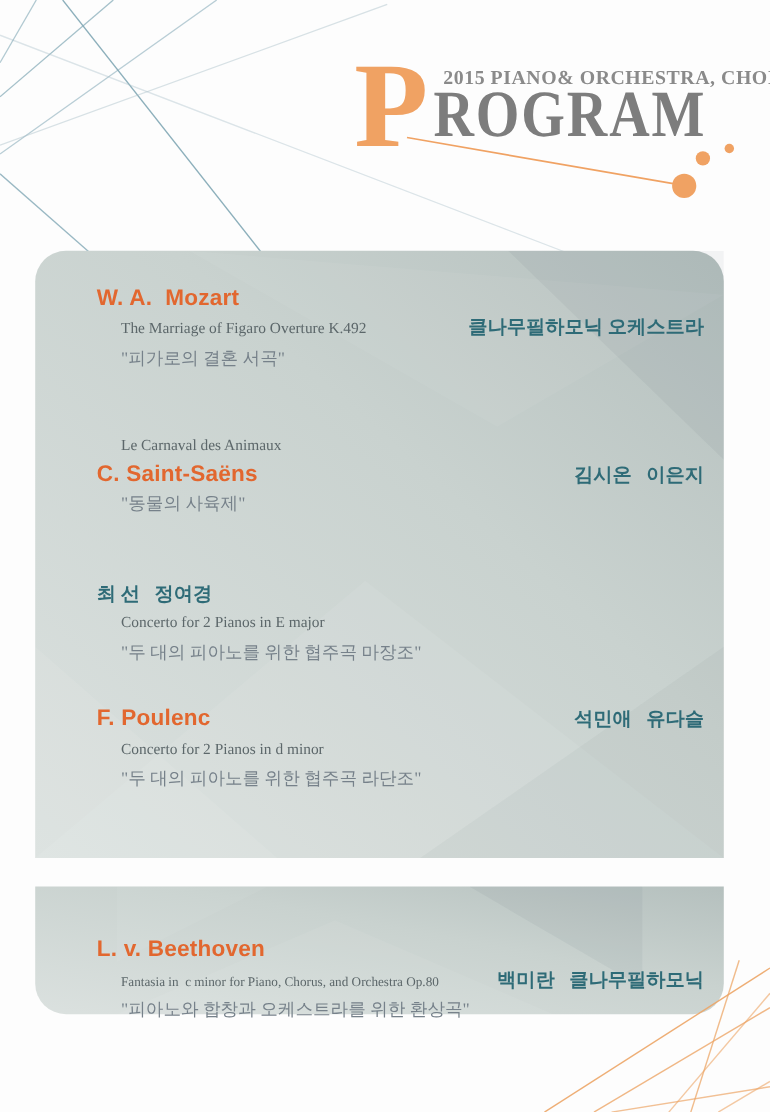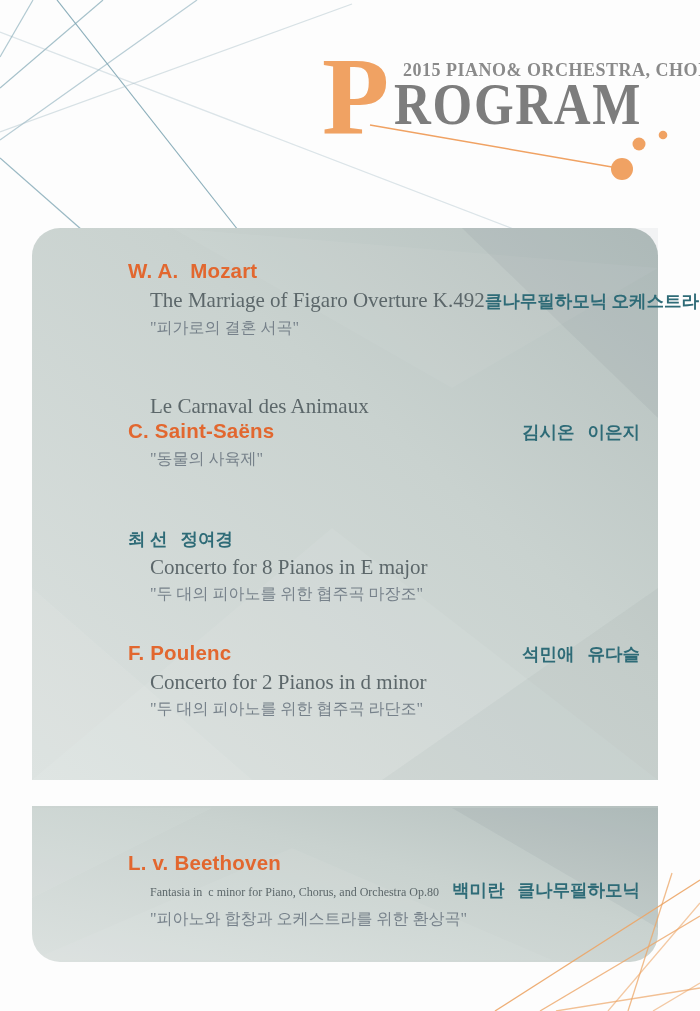--- a/index.html
+++ b/index.html
@@ -32,34 +32,34 @@
     color:#7d7d7d;
     transform:scale(0.85,1);transform-origin:left top;
   }
 
   
   .card{
     position:absolute;left:32px;width:626px;
     background:linear-gradient(to bottom left,#b5c0be 0%,#c9d2cf 40%,#dbe1df 100%);
   }
   .card-1{top:228px;height:552px;border-radius:28px 28px 0 0;}
-  .card-2{top:806px;height:156px;border-radius:0 0 28px 28px;}
+  .card-2{top:806px;height:116px;border-radius:0 0 28px 28px;}
   .facets{position:absolute;left:0;top:0;width:100%;height:100%;}
 
   
-  .item{position:absolute;left:56px;right:18px;margin-left:40px;}
+  .item{position:absolute;left:56px;right:18px;}
   .row{display:flex;justify-content:space-between;align-items:baseline;}
   .composer{
     font-family:"Liberation Sans", sans-serif;font-weight:700;
     font-size:20.5px;line-height:26px;letter-spacing:0.2px;
     color:#e2672f;white-space:pre;
   }
   .piece{
     font-family:"Liberation Serif", serif;
-    font-size:21px;line-height:24px;
+    font-size:14px;line-height:24px;
     color:#5c676a;white-space:pre;
     margin-left:22px;margin-top:4px;
   }
   .piece-sm{font-size:12px;}
   .subtitle{
     font-family:"Liberation Serif", serif;
     font-size:16px;line-height:22px;
     color:#76818a;
     margin-left:22px;margin-top:4px;
   }
@@ -134,21 +134,21 @@
         <span class="performer">김시온   이은지</span>
       </div>
       <div class="subtitle">"동물의 사육제"</div>
     </div>
 
     <div class="item" style="top:299px">
       <div class="row">
         <span class="performer">최 선   정여경</span>
       </div>
       <div class="row">
-        <span class="piece">Concerto for 8 Pianos in E major</span>
+        <span class="piece">Concerto for 2 Pianos in E major</span>
       </div>
       <div class="subtitle">"두 대의 피아노를 위한 협주곡 마장조"</div>
     </div>
 
     <div class="item" style="top:412px">
       <div class="row">
         <span class="composer">F. Poulenc</span>
         <span class="performer">석민애   유다슬</span>
       </div>
       <div class="row">

